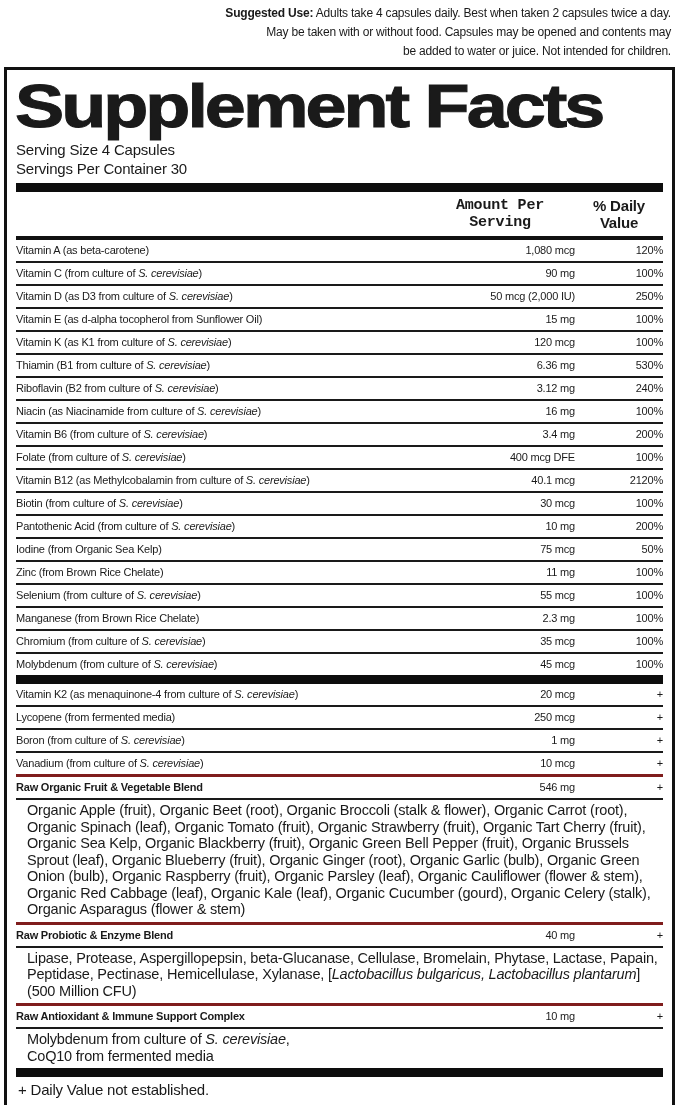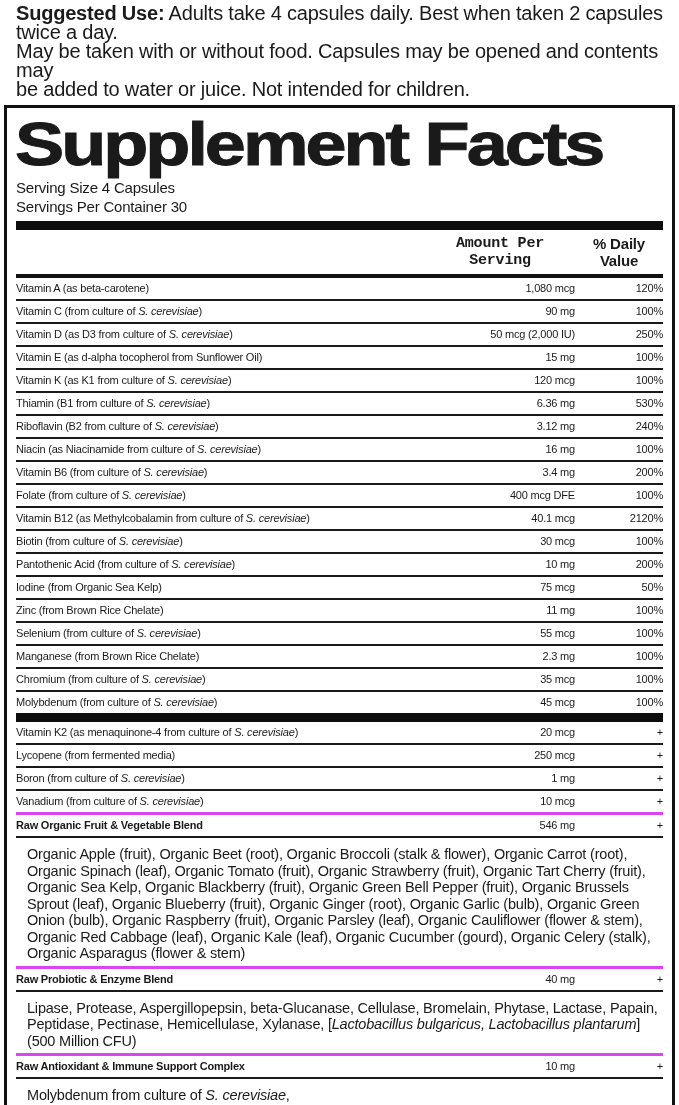--- a/index.html
+++ b/index.html
@@ -4,23 +4,24 @@
 <style>
   html,body{margin:0;padding:0;background:#fff;}
   body{
     width:679px;height:1105px;overflow:hidden;
     color:#1a1a1a;
     font-family:"Liberation Sans","DejaVu Sans",sans-serif;
     letter-spacing:-0.2px;
     -webkit-font-smoothing:antialiased;
   }
   .suggested{
-    margin:4px 8px 6px 16px;
-    font-size:20px;line-height:19px;
+    margin:4px 8px 6px 8px;
+    font-size:12px;line-height:19px;
     white-space:pre-line;
+    text-align:right;
   }
   .suggested b{letter-spacing:-0.2px;}
   .panel{
     margin:0 4px;
     border:3px solid #111;
     padding:0 9px;
     background:#fff;
   }
   .sf-title{
     font-weight:bold;
@@ -48,26 +49,26 @@
   .row{
     display:flex;align-items:baseline;
     border-top:2px solid #1a1a1a;
     font-size:11px;line-height:21px;
     padding:0;
   }
   .row.first{border-top:none;}
   .row .nm{flex:1;white-space:nowrap;overflow:visible;}
   .row .amt{width:150px;text-align:right;white-space:nowrap;}
   .row .dv{width:88px;text-align:right;}
-  .row.bold{border-top:3px solid #d946ef;align-items:flex-end;}
+  .row.bold{border-top:3px solid #7f1d1d;align-items:flex-end;}
   .row.bold .nm{font-weight:bold;}
   .sub{
     border-top:2px solid #1a1a1a;
     font-size:14.5px;line-height:16.5px;
-    padding:8px 0 4px 11px;
+    padding:2px 0 4px 11px;
     white-space:pre-line;
   }
   .footnote{
     font-size:15px;line-height:18px;
     padding:4px 0 7px 2px;
   }
   i{font-style:italic;}
 </style>
 </head>
 <body>

